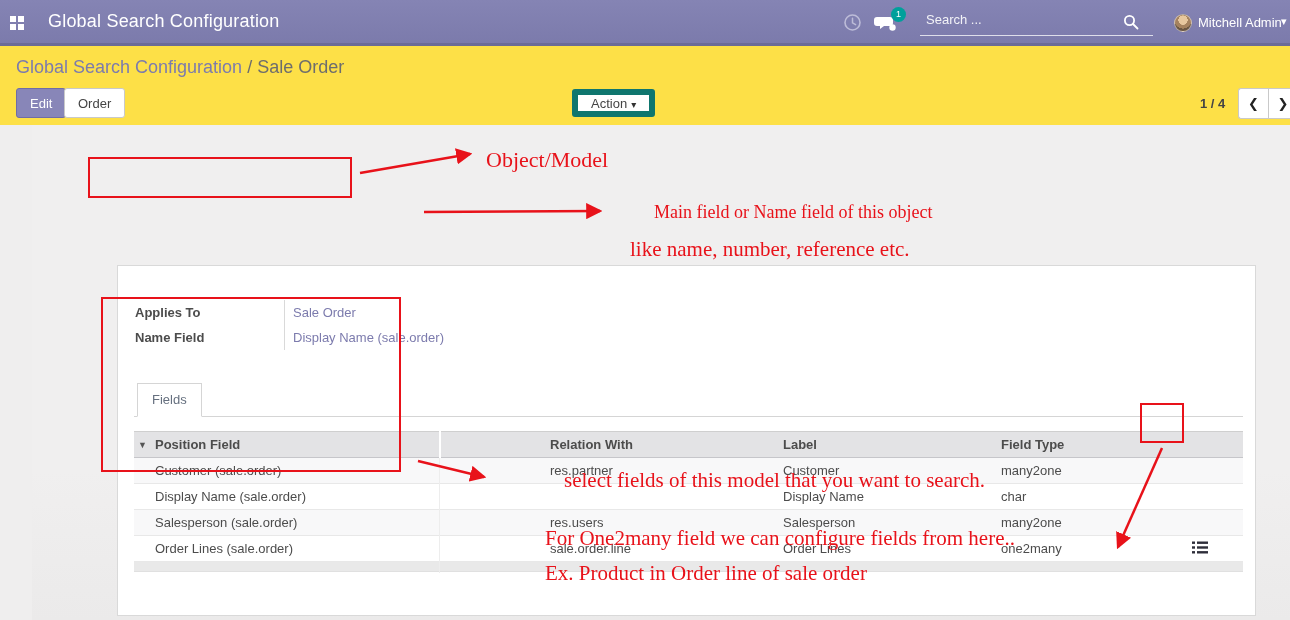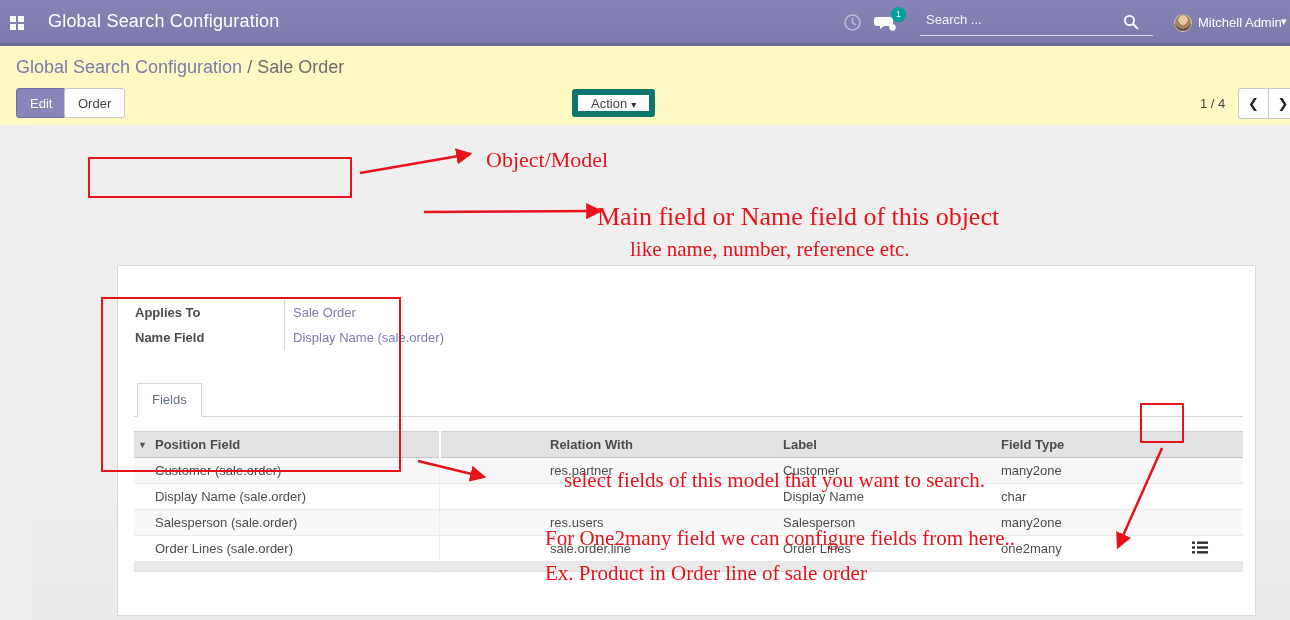--- a/index.html
+++ b/index.html
@@ -25,31 +25,31 @@
     color:#fff; font-size:13px; font-family:inherit; }
   .searchbox input::placeholder { color:rgba(255,255,255,0.9); }
   .mag { position:absolute; right:14px; top:4px; }
   .avatar { position:absolute; left:1174px; top:14px; width:18px; height:18px; border-radius:50%;
     background:radial-gradient(circle at 50% 32%, #e7c79e 0 34%, #a5825e 35% 62%, #6b5642 63%);
     border:1px solid rgba(255,255,255,0.5); }
   .user-name { position:absolute; left:1198px; top:15px; color:#fff; font-size:13px; }
   .user-caret { position:absolute; left:1281px; top:15px; color:#fff; font-size:11px; }
 
   
-  .cpanel { position:absolute; left:0; top:46px; width:1290px; height:79px; background:#fef9c3; z-index:10; }
+  .cpanel { position:absolute; left:0; top:46px; width:1290px; height:79px; background:#fde047; z-index:10; }
   .breadcrumb { position:absolute; left:16px; top:11px; font-size:18px; color:#666; }
   .breadcrumb .bc-link { color:#7c7bad; cursor:pointer; }
   .breadcrumb .bc-cur { color:#6d6d6d; }
   .btn { position:absolute; height:30px; border-radius:3px; font-size:13px; font-family:inherit;
     padding:0 13px; cursor:pointer; }
   .btn-edit { left:16px; top:42px; background:#8886b8; border:1px solid #6f6da6; color:#fff; }
   .btn-create { left:64px; top:42px; background:#fff; border:1px solid #c9c9c9; color:#444; }
   .btn-action { left:572px; top:43px; height:28px; background:#fff; border:6px solid #0f766e; color:#444; }
   .btn-action .caret { font-size:10px; margin-left:4px; color:#333; }
-  .pager-val { position:absolute; left:1200px; top:50px; font-size:13px; color:#444; }
+  .pager-val { position:absolute; left:1200px; top:50px; font-size:13px; color:#444;font-weight:bold; }
   .pager-btns { position:absolute; left:1238px; top:42px; display:flex; }
   .pager-btn { width:30px; height:31px; background:#fff; border:1px solid #c9c9c9; color:#222;
     font-size:13px; font-weight:bold; cursor:pointer; text-align:center; line-height:29px; }
   .pager-btn.prev { border-radius:3px 0 0 3px; border-right:none; }
 
   
   .content { position:absolute; left:0; top:125px; width:1290px; height:495px;
     background:linear-gradient(#f0efef 0 70%, #ebeaea);margin-left:32px; }
   .sheet { position:absolute; left:85px; top:140px; width:1139px; height:351px;
     background:#fff; border:1px solid #d9d9d9; z-index:1; }
@@ -86,21 +86,21 @@
   .o2m-btn { width:18px; height:15px; background:transparent; border:none; cursor:pointer; padding:0; }
 
   
   .red-rect { position:absolute; border:2px solid #e8121a; z-index:50; pointer-events:none; }
   .rr1 { left:88px; top:157px; width:264px; height:41px; }
   .rr2 { left:101px; top:297px; width:300px; height:175px; }
   .rr3 { left:1140px; top:403px; width:44px; height:40px; }
   .note { position:absolute; font-family:"Liberation Serif","DejaVu Serif",serif; color:#e8121a;
     z-index:55; white-space:nowrap; }
   .n-obj { left:486px; top:147px; font-size:22px; }
-  .n-main1 { left:597px; top:202px; font-size:26px; }
+  .n-main1 { left:654px; top:202px; font-size:18px; }
   .n-main2 { left:630px; top:237px; font-size:21px; }
   .n-sel { left:564px; top:468px; font-size:21px; }
   .n-o2m1 { left:545px; top:526px; font-size:21px;font-family:Liberation Serif, serif; }
   .n-o2m2 { left:545px; top:561px; font-size:21px; }
   .arrows { position:absolute; left:0; top:0; width:1290px; height:620px; z-index:60; pointer-events:none; }
 </style>
 </head>
 <body>
 
 <div class="page">

